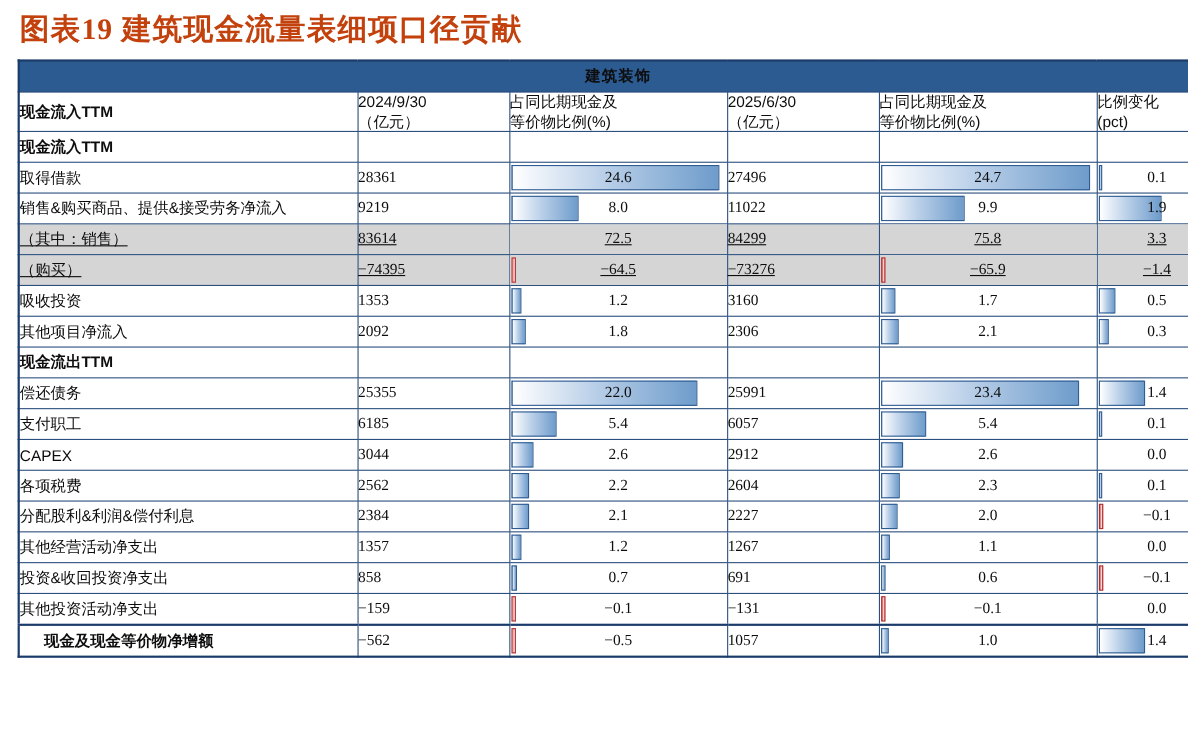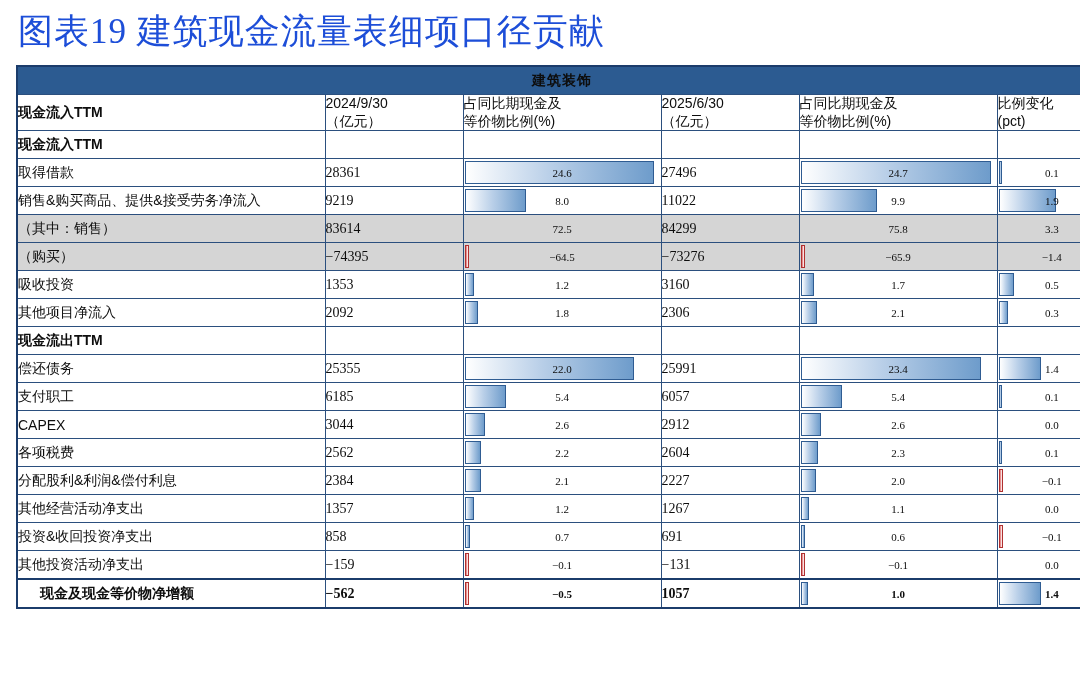--- a/index.html
+++ b/index.html
@@ -16,23 +16,23 @@
   }
   .page {
     position: relative;
     width: 1080px;
     height: 677px;
     box-sizing: border-box;
     padding: 0 16px;
   }
   .title {
     font-family: "Liberation Serif", serif;
-    font-size: 35px;
-    font-weight: normal;
-    color: #1d4ed8;
+    font-size: 27px;
+    font-weight: bold;
+    color: #c2410c;
     letter-spacing: 1px;
     padding: 8px 0 10px 2px;
     white-space: nowrap;
   }
   .source {
     font-family: "Liberation Serif", serif;
     font-size: 24px;
     font-style: italic;
     font-weight: bold;
     color: #12365f;
@@ -89,23 +89,24 @@
     padding-right: 6px;
     font-size: 14px;
   }
   .num {
     text-align: left;
     font-size: 15px;
     font-family: "Liberation Serif", serif;
   }
   .grayrow td {
     background: #d5d5d5;
+    text-decoration: underline;
   }
   .bold-row td {
-    font-weight: bold;
+    font-weight: normal;
   }
   
   .barcell {
     position: relative;
     overflow: hidden;
   }
   .barcell .bar {
     position: absolute;
     top: 2px;
     bottom: 2px;
@@ -115,21 +116,21 @@
   }
   .barcell .bar.neg {
     background: linear-gradient(to left, #ffffff 0%, #f0b8b8 60%, #d94b4b 100%);
     border: 1px solid #b03030;
   }
   .barcell .val {
     position: relative;
     z-index: 2;
     display: block;
     text-align: center;
-    font-size: 11px;
+    font-size: 14px;
     font-family: "Liberation Serif", serif;
   }
   .dashed-left {
     border-left: 1px dashed #2b4f7e !important;
   }
   .thick-top {
     border-top: 2px solid #1b3c6b !important;
   }
 </style>
 </head>

